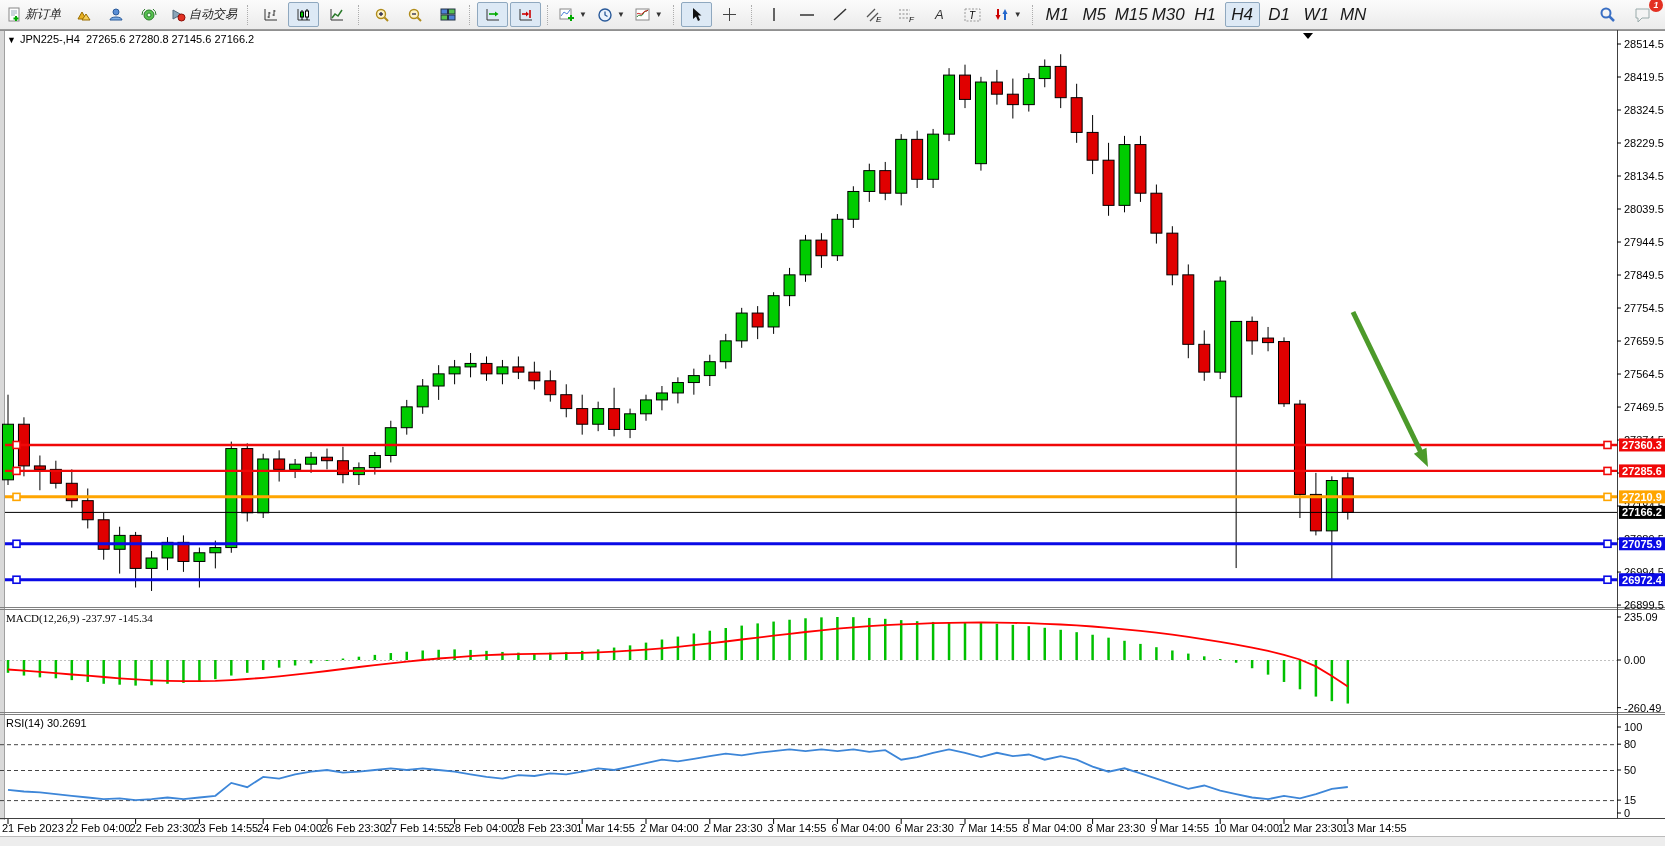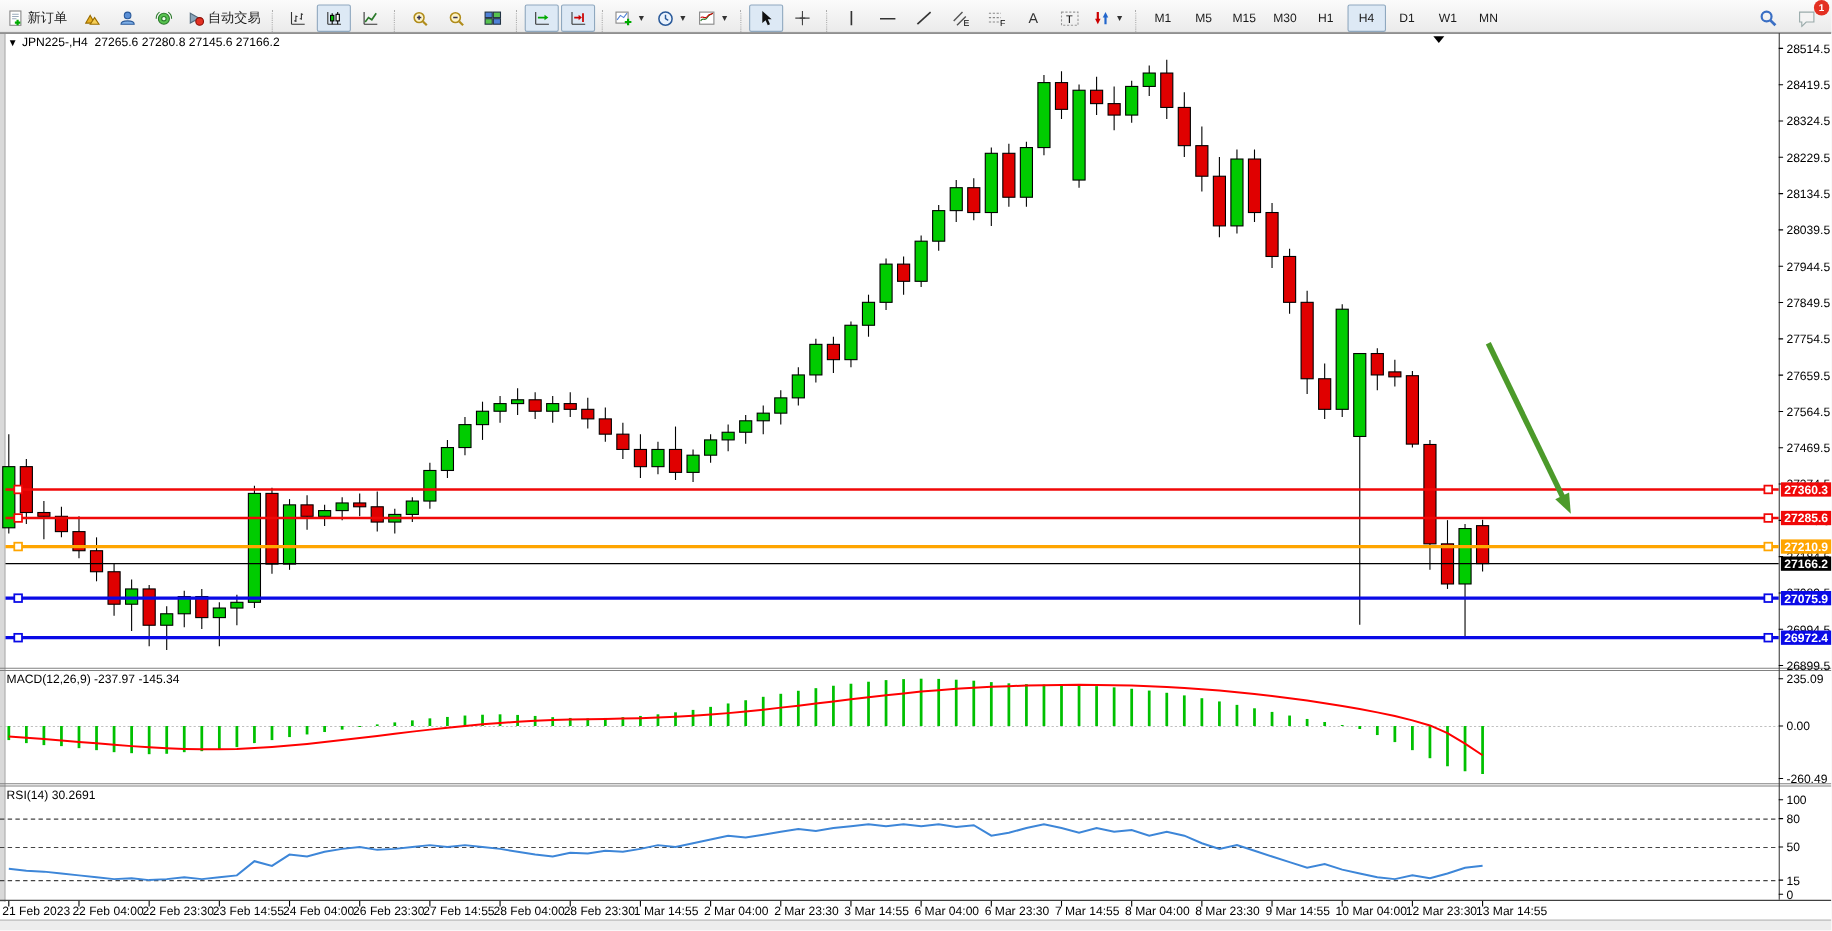--- a/index.html
+++ b/index.html
@@ -1,30 +1,30 @@
 <!DOCTYPE html>
 <html><head>
 <meta charset="utf-8">
 <style>
   html,body{margin:0;padding:0;}
   body{width:1665px;height:846px;background:#f0f0f0;font-family:"Liberation Sans",sans-serif;overflow:hidden;}
-  #toolbar{height:29px;background:linear-gradient(#fbfbfb,#ebebeb);border-bottom:1px solid #9a9a9a;display:flex;align-items:flex-end;padding:0 3px;gap:2px;}
+  #toolbar{height:29px;background:linear-gradient(#fbfbfb,#ebebeb);border-bottom:1px solid #9a9a9a;display:flex;align-items:center;padding:0 3px;gap:2px;font-style:italic;}
   .tb{height:23px;min-width:23px;display:inline-flex;align-items:center;justify-content:center;gap:3px;padding:0 3px;border:1px solid transparent;border-radius:2px;font-size:12px;color:#1a1a1a;cursor:default;}
   .tb.pressed{border:1px solid #8fa8bf;background:#dde9f5;}
   .tb .caret{font-size:8px;color:#333;margin-left:1px;}
   .sep{width:1px;height:20px;border-left:1px dotted #adadad;margin:0 4px;}
-  .tf{width:27px;justify-content:center;font-size:11px;}
+  .tf{width:27px;justify-content:center;font-size:17px;}
   #tb-right{margin-left:auto;display:flex;align-items:center;gap:4px;padding-right:4px;}
   .badge{position:absolute;right:-6px;top:-5px;background:#e33022;color:#fff;border-radius:50%;width:14px;height:14px;font-size:9px;line-height:14px;text-align:center;font-weight:bold;}
   #chartwrap{position:relative;width:1665px;height:816px;background:#fff;}
   #plot{position:absolute;left:0;top:0;}
   #ohlc{position:absolute;left:7px;top:3px;font-size:11px;color:#000;white-space:pre;}
   #ohlc .tri{font-size:9px;margin-right:4px;}
   .indlabel{position:absolute;left:6px;font-size:11px;color:#000;}
-  #macd-label{top:582px;}
+  #macd-label{top:582px;font-family:Liberation Serif, serif;}
   #rsi-label{top:687px;text-align:right;}
   svg text{font-family:"Liberation Sans",sans-serif;font-size:11px;fill:#000;}
   svg text.wlab{fill:#fff;font-weight:bold;}
 </style>
 </head>
 <body>
 
 <div id="toolbar">
   <span class="tb">
     <svg width="15" height="15">

